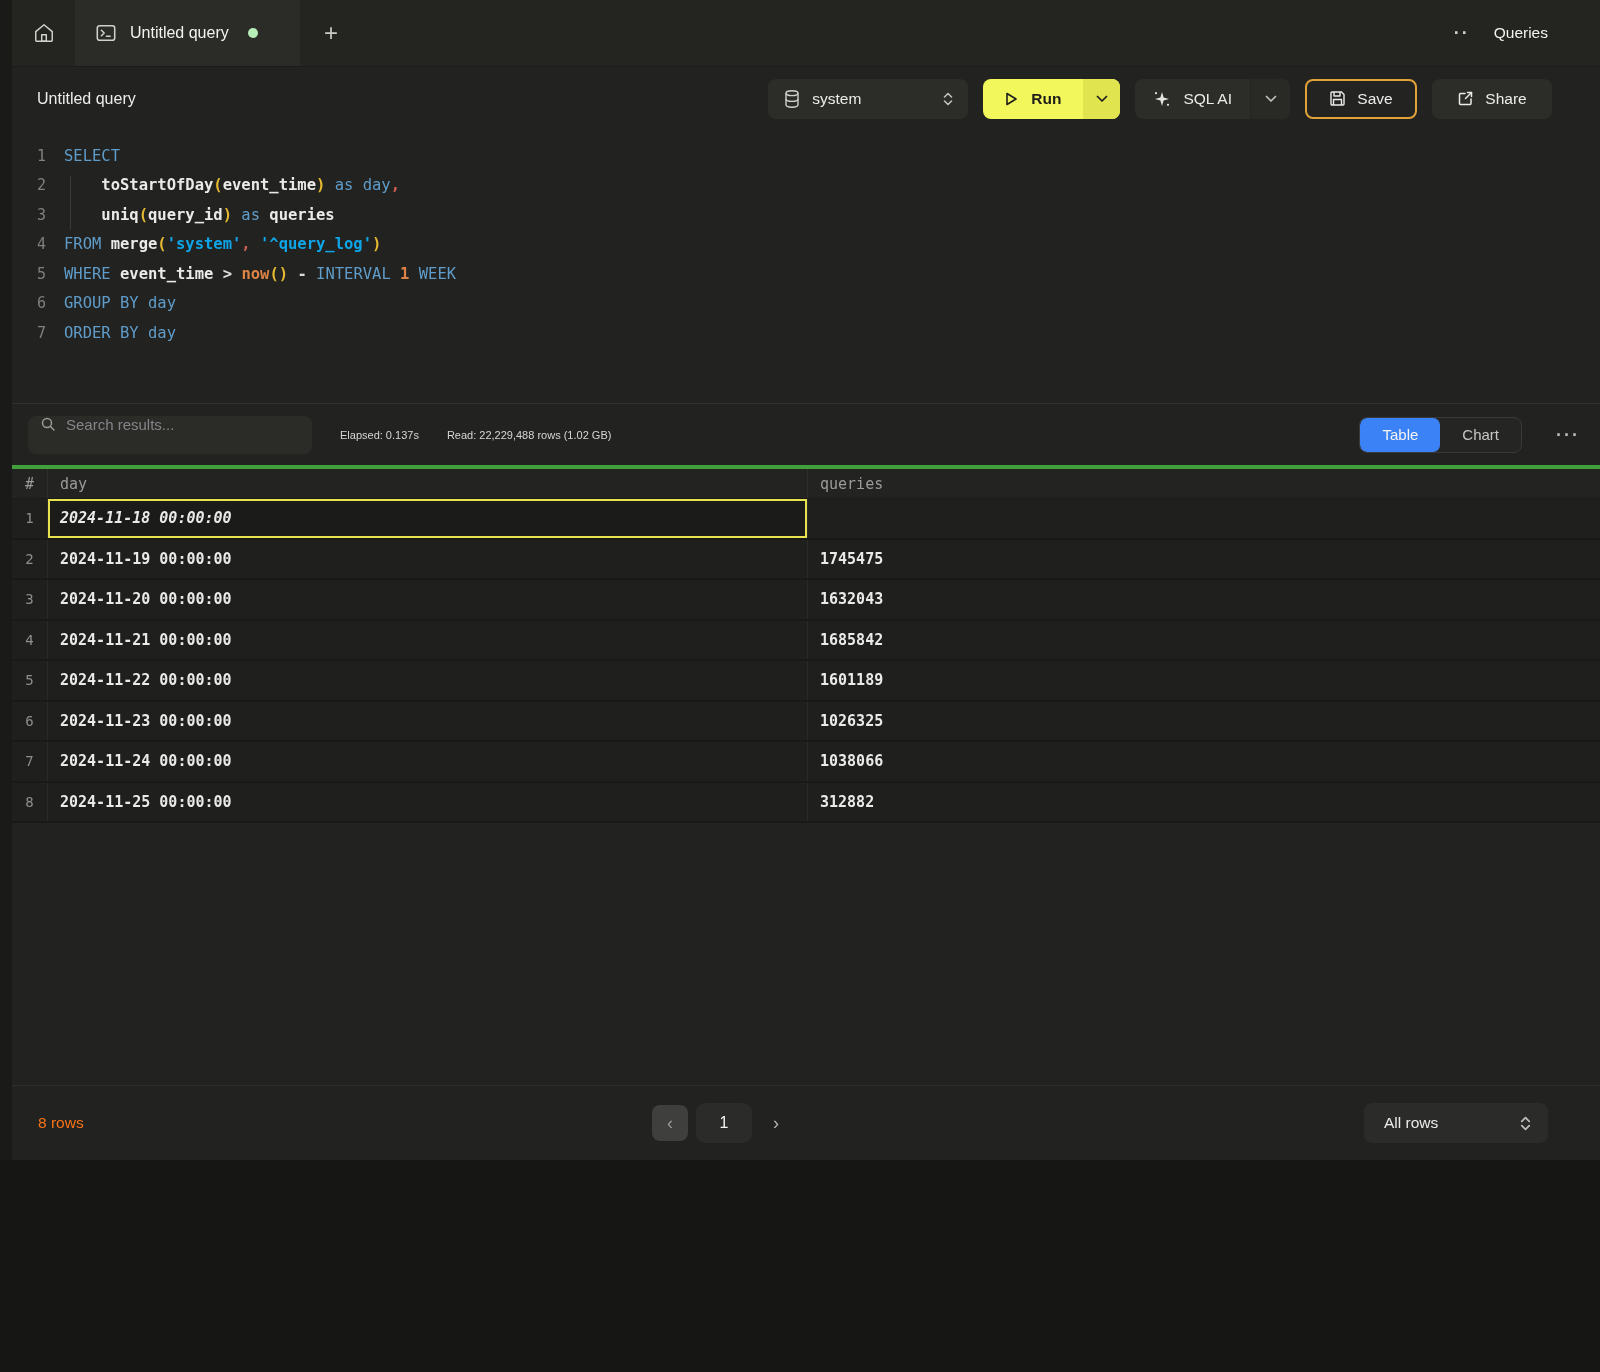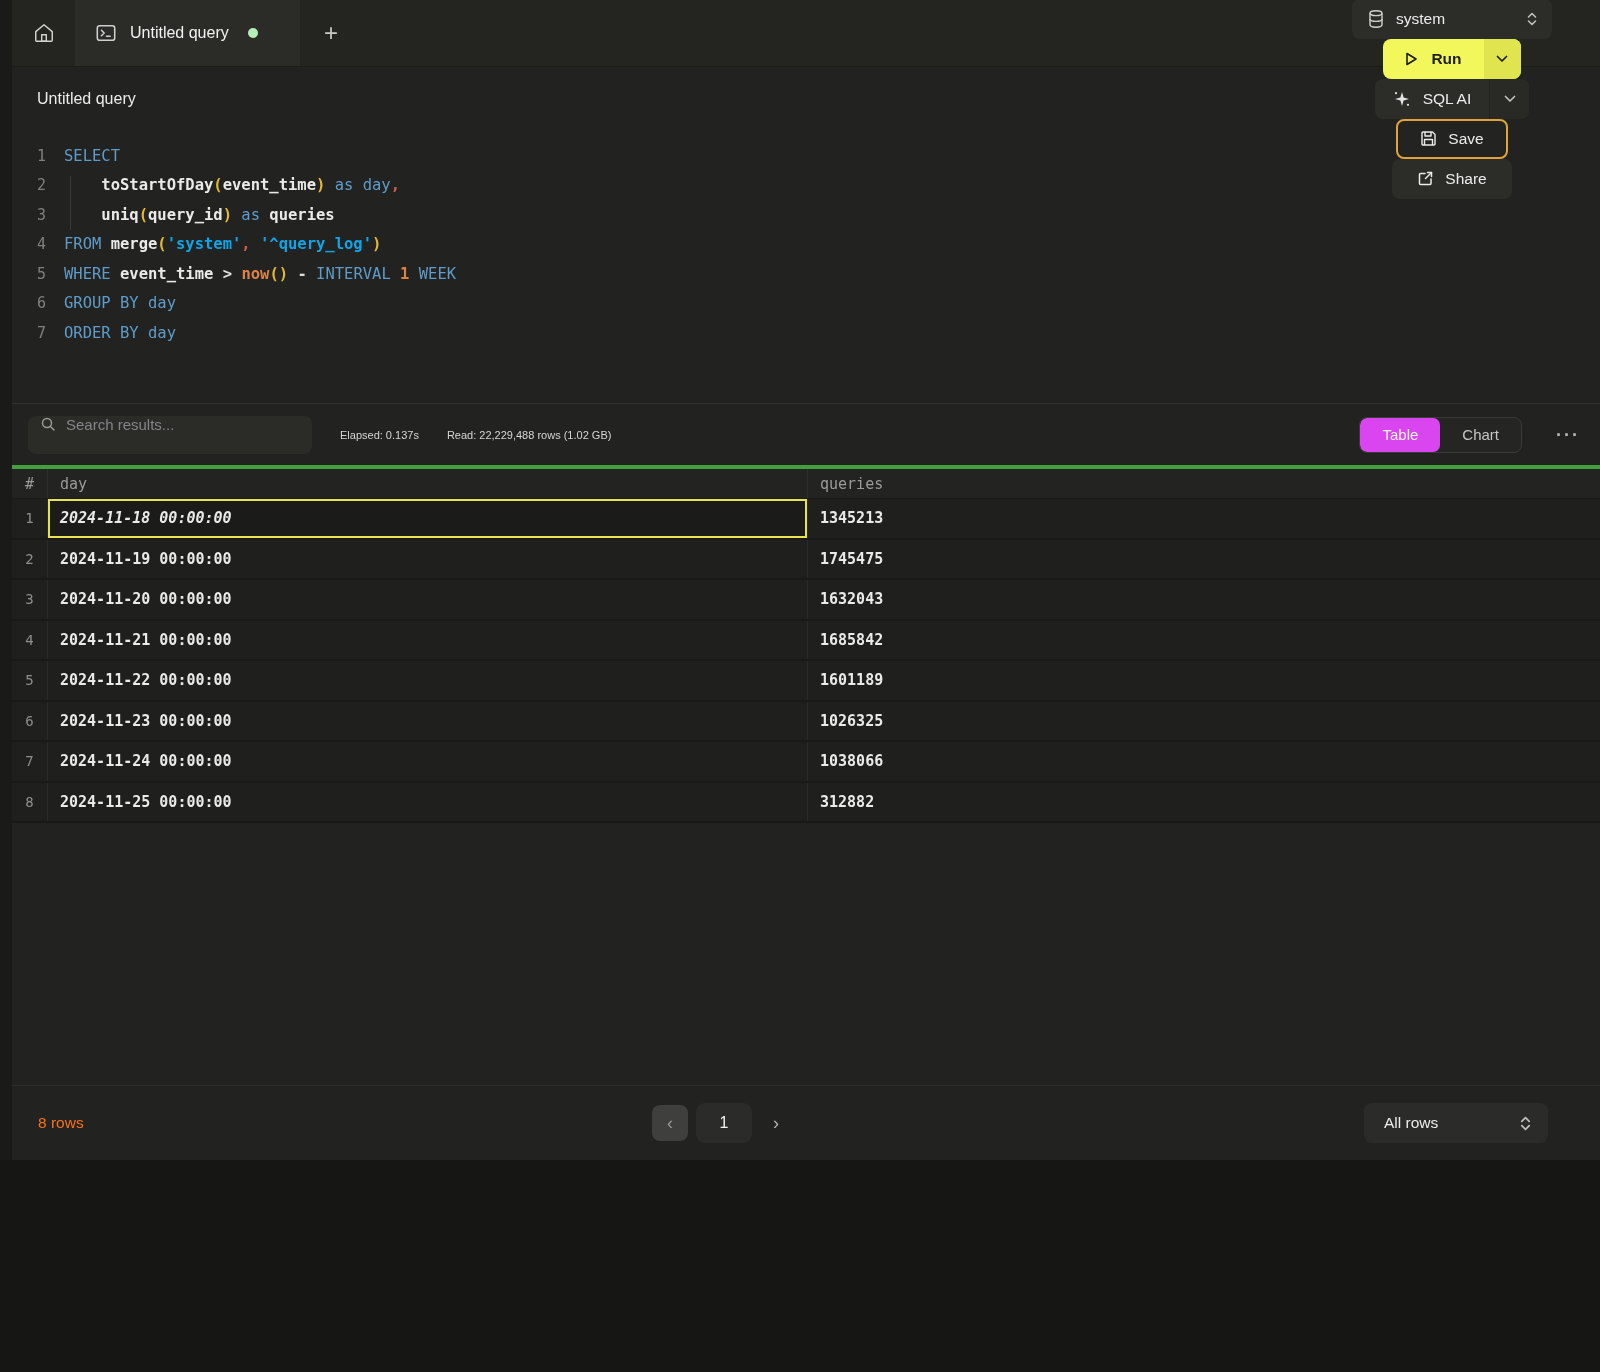--- a/index.html
+++ b/index.html
@@ -17,21 +17,21 @@
   .tab-dot { width:10px; height:10px; border-radius:50%; background:#b7edb7; margin-left:6px; flex:none; }
   .new-tab { width:62px; display:flex; align-items:center; justify-content:center; color:#c9c9c7; font-size:24px; font-weight:300; cursor:pointer; }
   .tabbar-spacer { flex:1; }
   .tabbar-right { display:flex; align-items:center; gap:24px; padding-right:52px; }
   .dots { color:#cfcfcd; letter-spacing:2px; font-size:18px; font-weight:bold; cursor:pointer; line-height:1; }
   .queries-label { font-size:15.5px; color:#f2f2f0; cursor:pointer; }
 
   
   .toolbar { height:63px; flex:none; display:flex; align-items:center; padding-left:25px; }
   .page-title { font-size:16px; color:#ececea; }
-  .toolbar-actions { margin-left:auto; display:flex; align-items:center; padding-right:48px;flex-direction:column; }
+  .toolbar-actions { margin-left:auto; display:flex; align-items:flex-start; gap:15px; padding-right:48px; }
   .btn { height:40px; border-radius:8px; display:flex; align-items:center; background:#2c2c29; color:#ececea; font-size:15.5px; cursor:pointer; border:none; }
   .db-select { width:200px; padding:0 14px 0 16px; gap:12px; }
   .db-select .lbl { flex:1; text-align:left; }
   .run-split { padding:0; overflow:hidden; background:#f2f75b; color:#1d1d1b; }
   .run-main { display:flex; align-items:center; gap:12px; padding:0 22px 0 20px; height:100%; font-weight:bold; }
   .run-caret { width:37px; height:100%; background:#dfe44f; display:flex; align-items:center; justify-content:center; }
   .sqlai { padding:0; overflow:hidden; }
   .sqlai-main { display:flex; align-items:center; gap:12px; padding:0 18px; height:100%; }
   .sqlai-caret { width:40px; height:100%; border-left:1px solid #232321; background:#292926; display:flex; align-items:center; justify-content:center; }
   .save-btn { width:112px; justify-content:center; gap:11px; background:#232321; border:2px solid #dfa33a; }
@@ -55,21 +55,21 @@
 
   
   .results-toolbar { height:62px; flex:none; border-top:1px solid #30302e; display:flex; align-items:center; padding:0 20px 0 16px; gap:28px; }
   .search-box { width:284px; height:38px; background:#2b2b28; border-radius:8px; display:flex; align-items:flex-start; padding:0 12px; gap:10px; flex:none; }
   .search-box input { background:transparent; border:none; outline:none; color:#ececea; font-size:15px; width:100%; font-family:"Liberation Sans", sans-serif; }
   .search-box input::placeholder { color:#85858a; }
   .stat { font-size:11px; color:#d6d6d4; white-space:nowrap; }
   .rt-spacer { flex:1; }
   .segmented { display:flex; height:36px; border:1px solid #3a3a38; border-radius:8px; background:#252523; overflow:hidden; }
   .seg { padding:0 22px; display:flex; align-items:center; font-size:15px; color:#c7c7c5; cursor:pointer; }
-  .seg.active { background:#d946ef; color:#f4f4f2; border-radius:7px; }
+  .seg.active { background:#3b82f6; color:#f4f4f2; border-radius:7px; }
   .grid-dots { color:#b8b8b6; margin-left:6px; }
 
   .green-bar { height:4px; flex:none; background:#41a03c; }
 
   
   .grid-header { height:30px; flex:none; display:flex; background:#232321; font-family:"DejaVu Sans Mono", monospace; font-size:15px; color:#9b9b99; border-bottom:1px solid #1b1b19; }
   .grid-header .h-gutter { width:36px; text-align:center; line-height:30px; border-right:1px solid #2e2e2c; flex:none; }
   .grid-header .h-day { width:760px; line-height:30px; padding-left:12px; border-right:1px solid #2e2e2c; flex:none; }
   .grid-header .h-queries { flex:1; line-height:30px; padding-left:12px; }
   .grid-body { flex:none; }
@@ -240,21 +240,20 @@
 
     <div class="grid-header">
       <div class="h-gutter">#</div>
       <div class="h-day">day</div>
       <div class="h-queries">queries</div>
     </div>
     <div class="grid-body">
         <div class="grid-row">
           <div class="cell gutter">1</div>
           <div class="cell day selected">2024-11-18 00:00:00</div>
-          <div class="cell queries">1345213</div>
         </div>
         <div class="grid-row">
           <div class="cell gutter">2</div>
           <div class="cell day">2024-11-19 00:00:00</div>
           <div class="cell queries">1745475</div>
         </div>
         <div class="grid-row">
           <div class="cell gutter">3</div>
           <div class="cell day">2024-11-20 00:00:00</div>
           <div class="cell queries">1632043</div>

